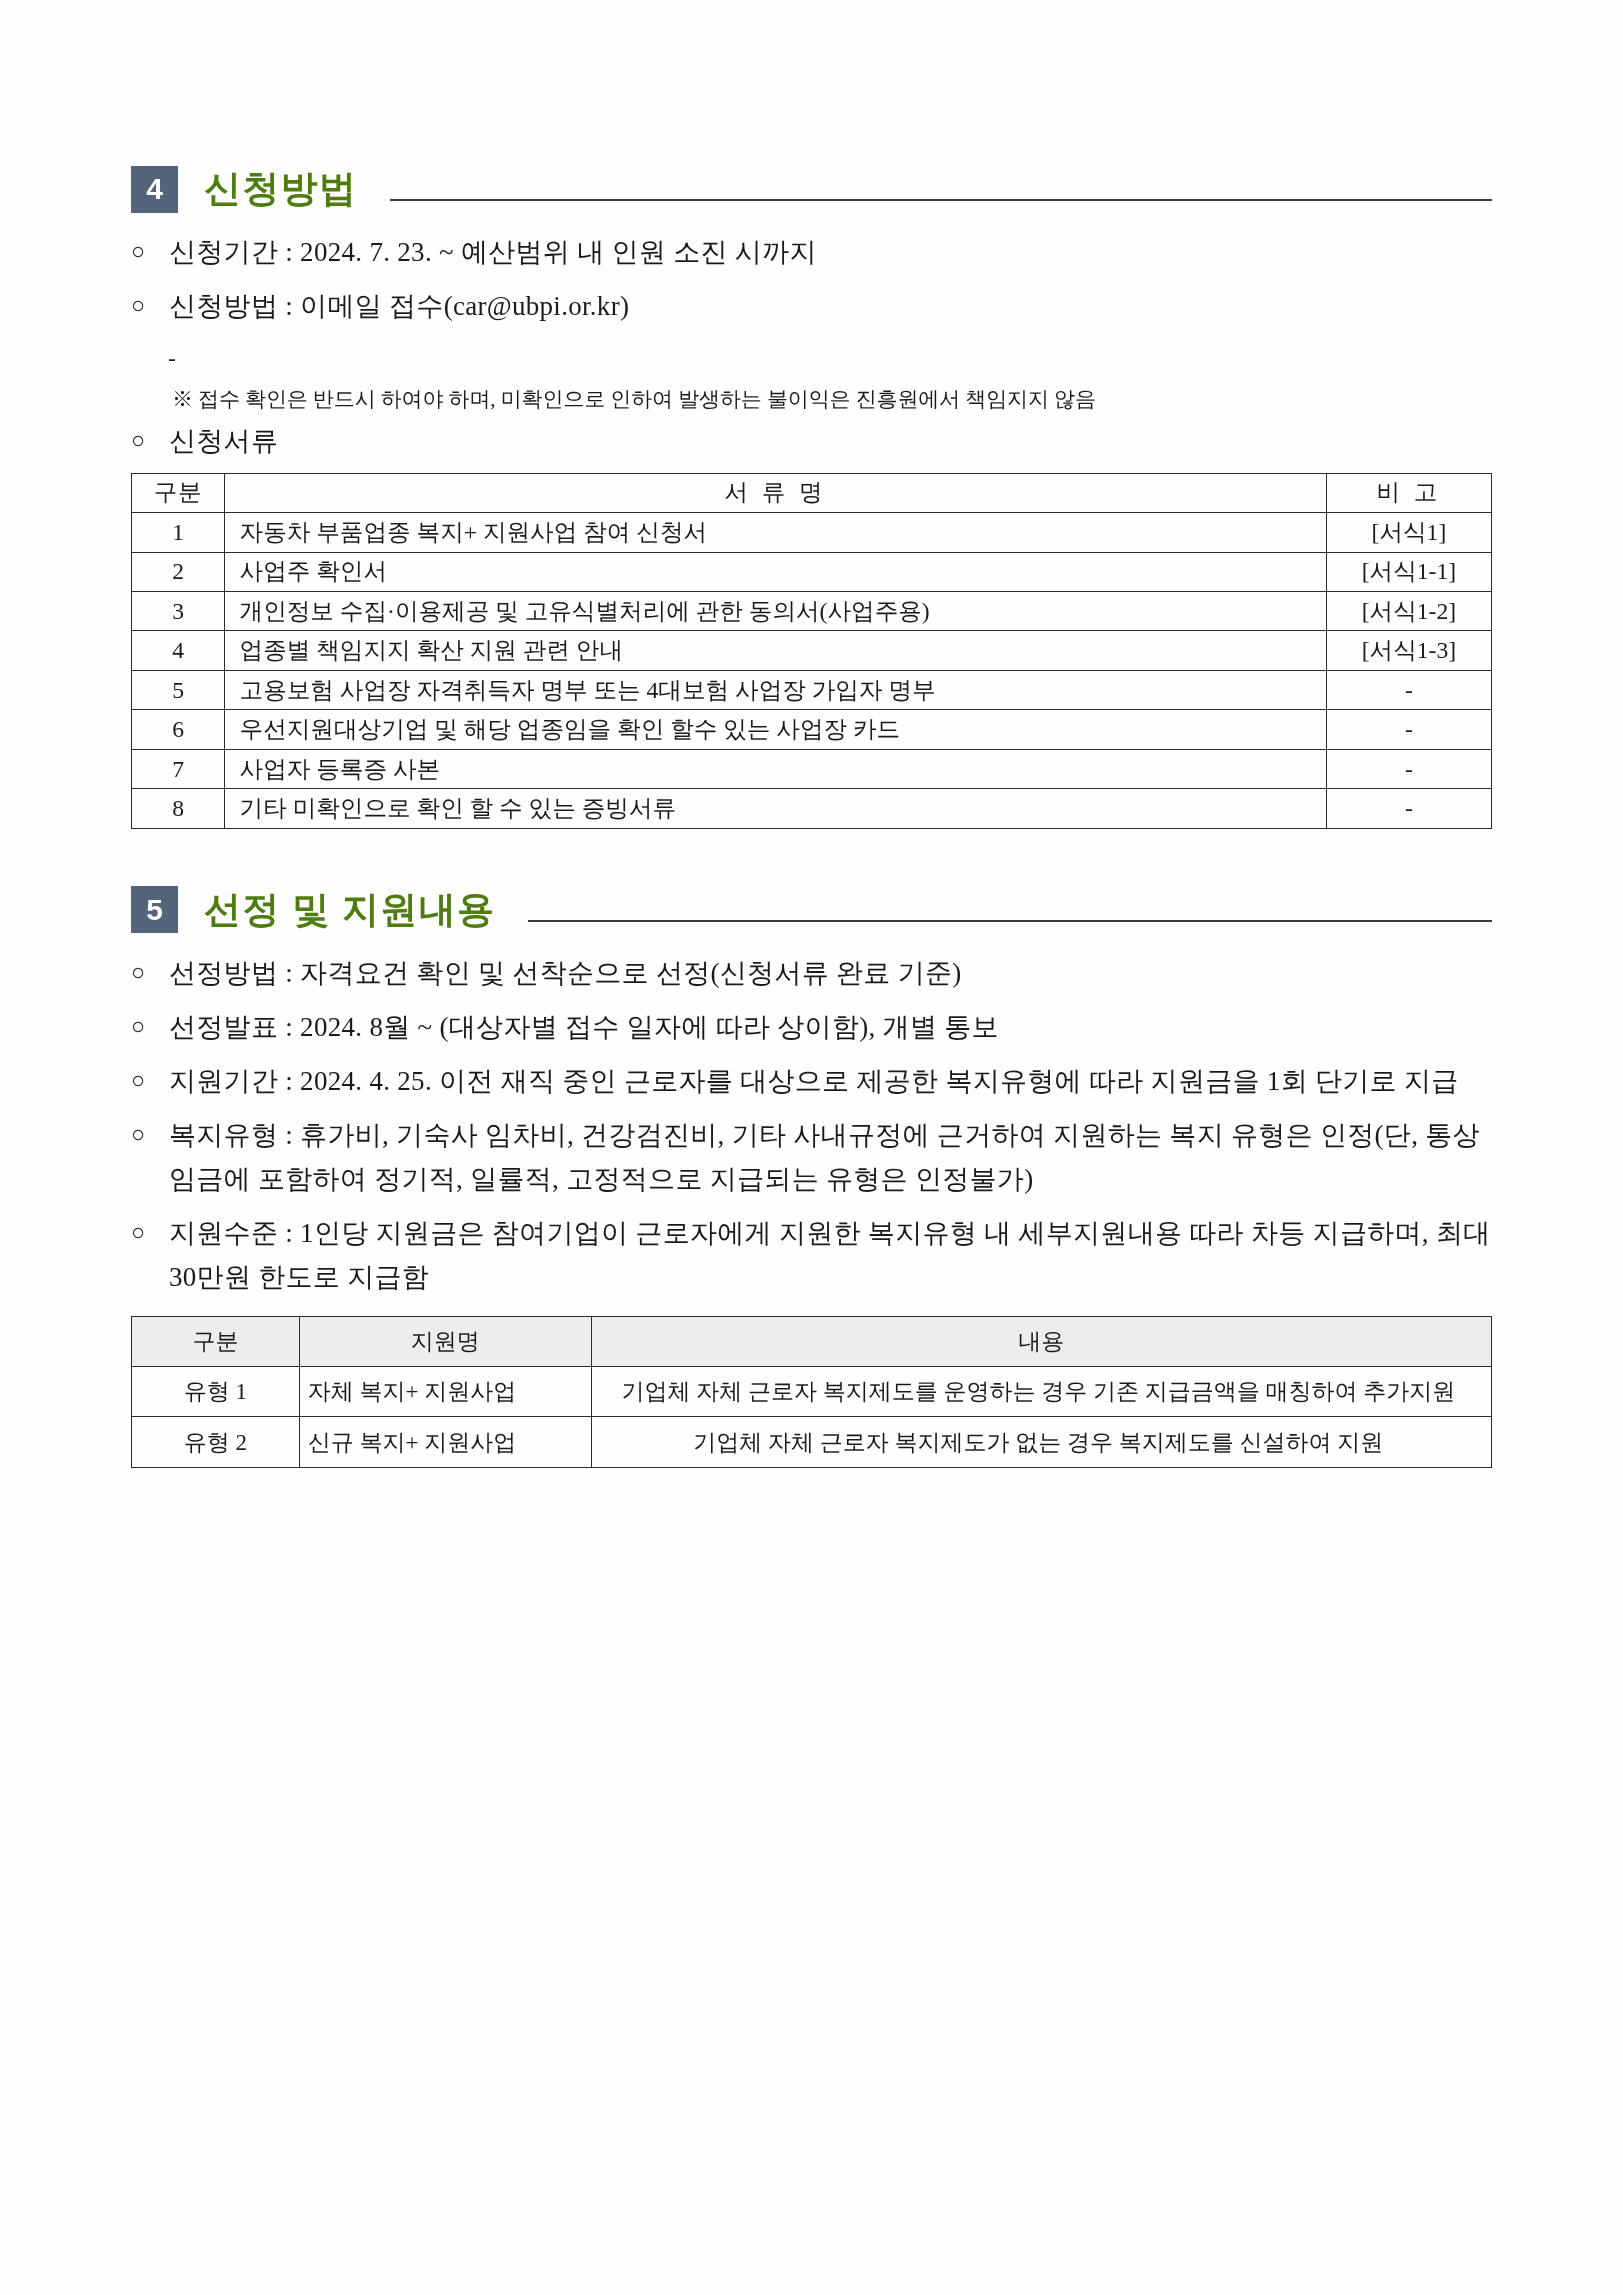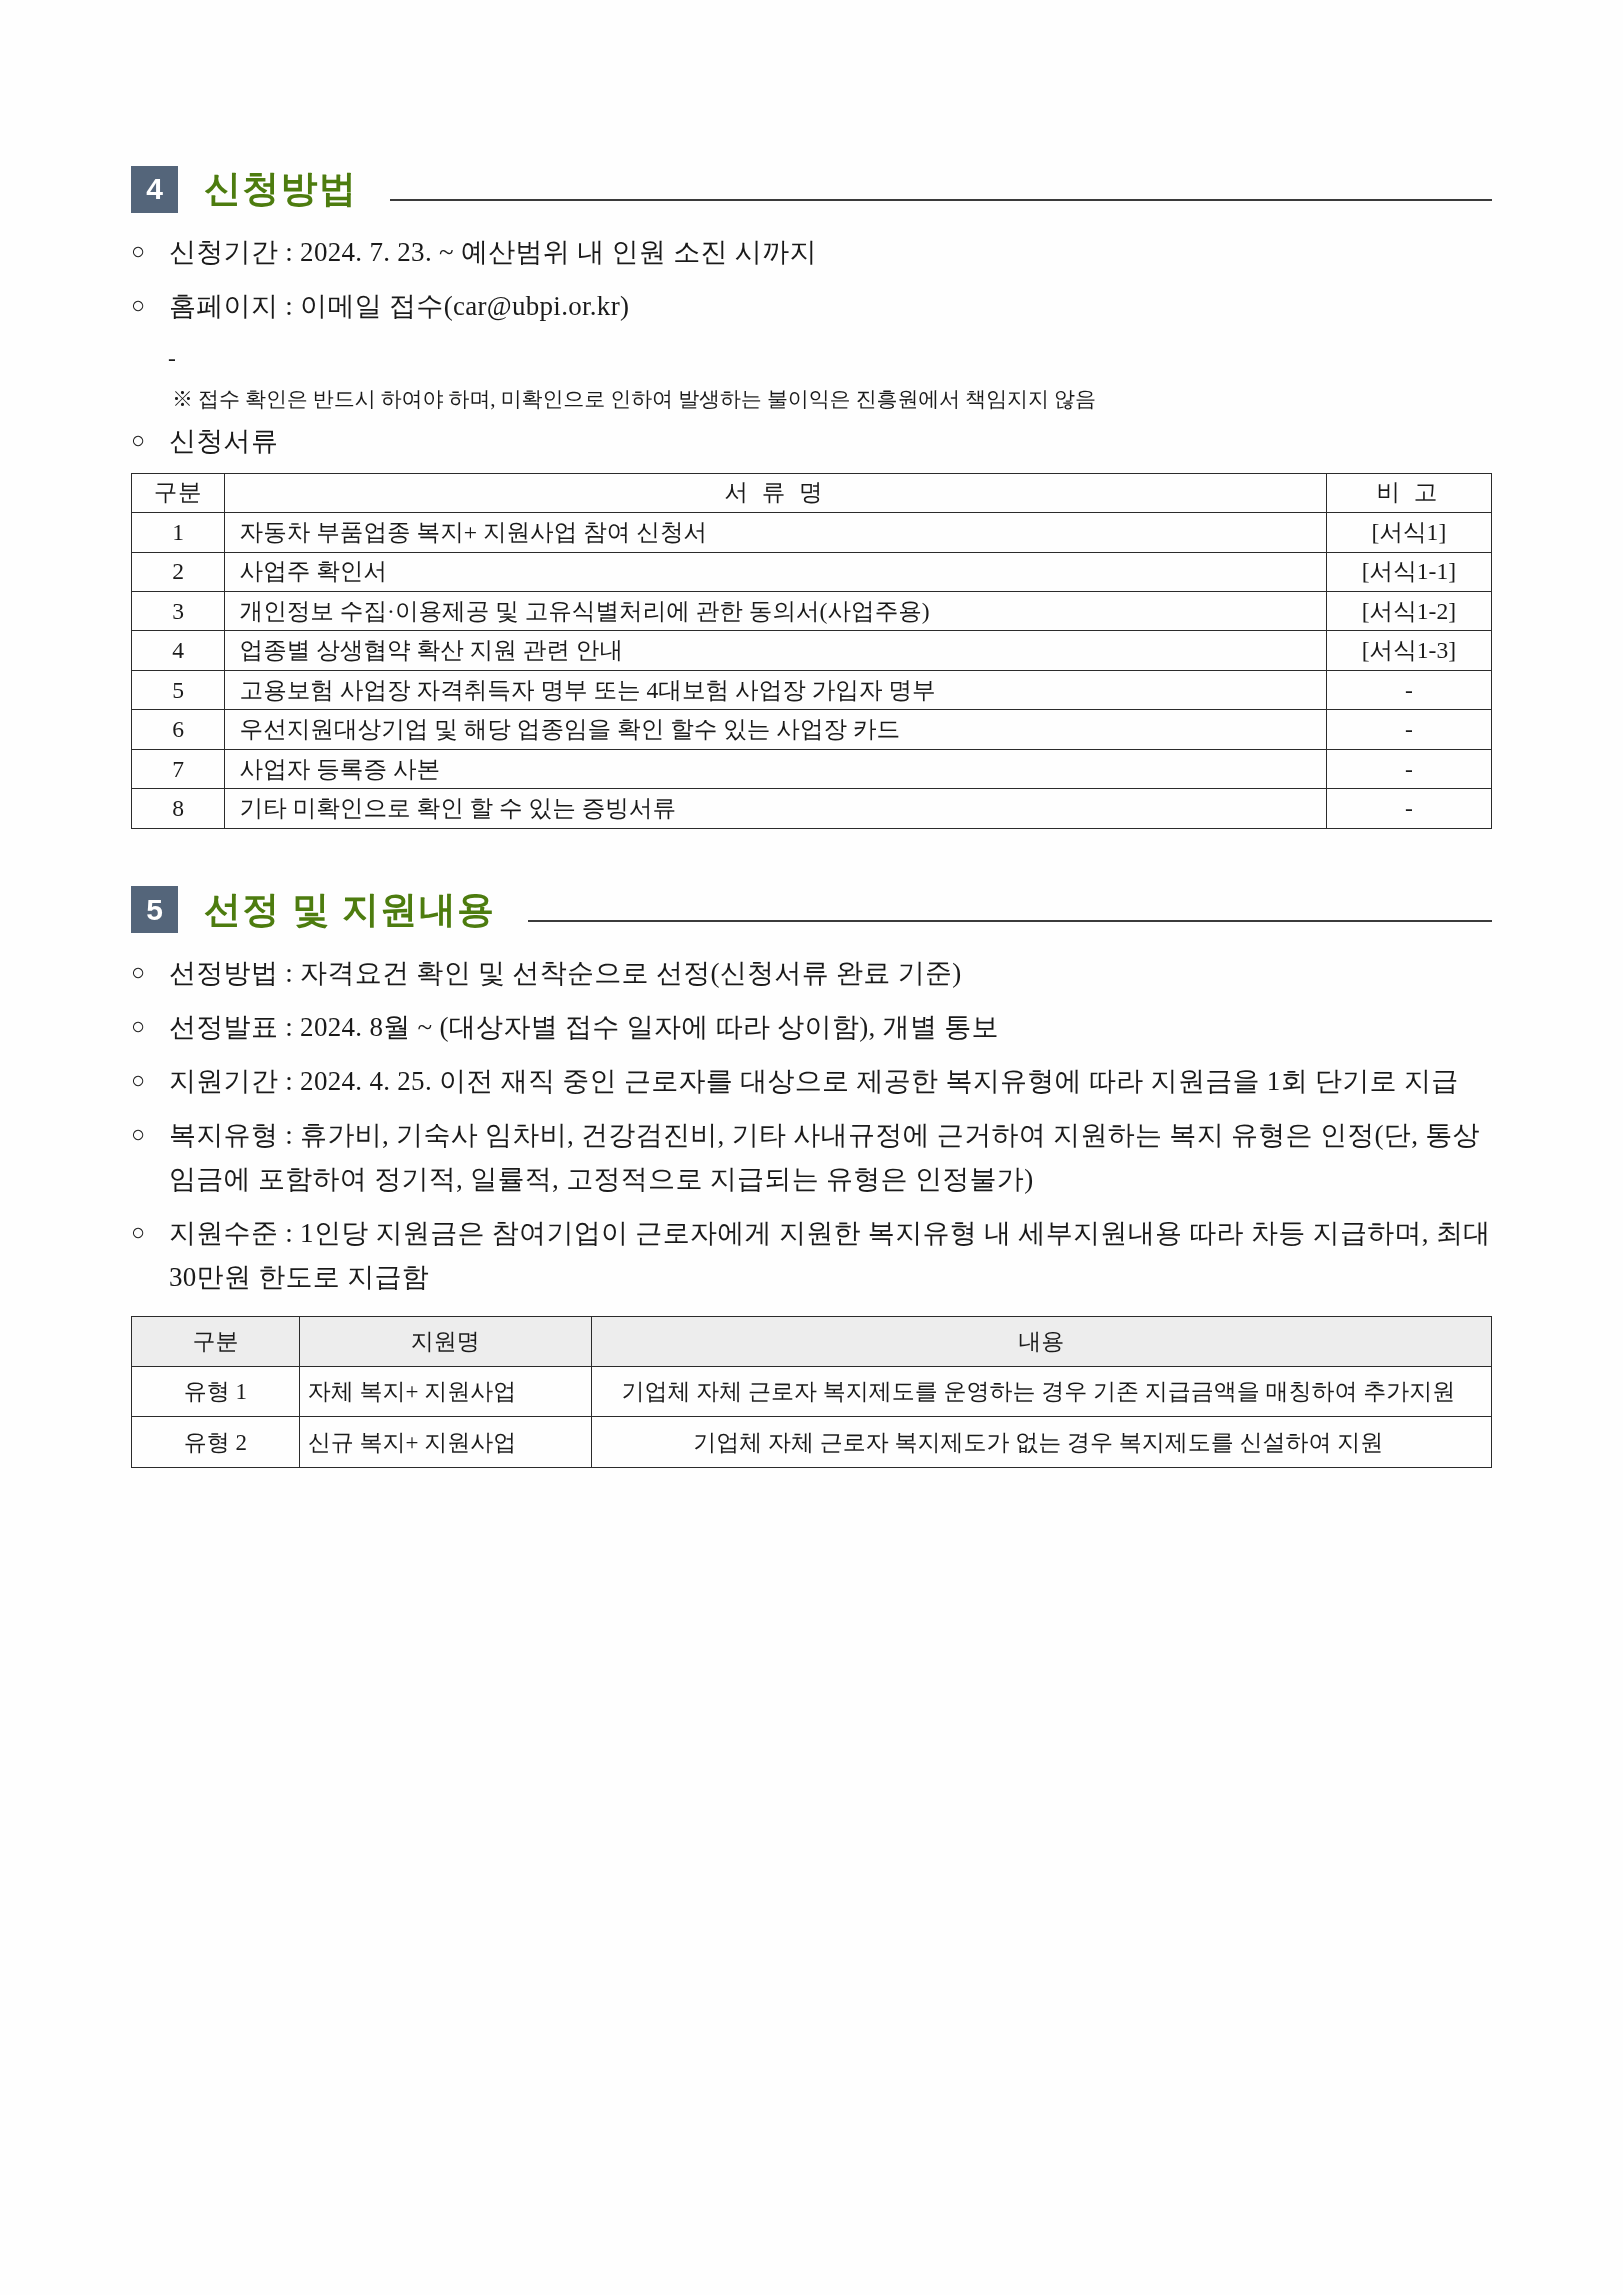--- a/index.html
+++ b/index.html
@@ -152,21 +152,21 @@
     <div class="head-rule"></div>
   </div>
 
   <div class="bullet-list">
     <div class="bullet">
       <span class="marker">○</span>
       <span class="btext">신청기간 : 2024. 7. 23. ~ 예산범위 내 인원 소진 시까지</span>
     </div>
     <div class="bullet">
       <span class="marker">○</span>
-      <span class="btext">홈페이지 : 이메일 접수(car@ubpi.or.kr)</span>
+      <span class="btext">신청방법 : 이메일 접수(car@ubpi.or.kr)</span>
     </div>
 
     <div class="sub-bullet">
       <span class="marker">-</span>
     </div>
 
     <div class="note">※ 접수 확인은 반드시 하여야 하며, 미확인으로 인하여 발생하는 불이익은 진흥원에서 책임지지 않음</div>
 
     <div class="bullet" style="margin-bottom:2.6px;">
       <span class="marker">○</span>
@@ -193,21 +193,21 @@
         <td class="c-name">사업주 확인서</td>
         <td class="c-note">[서식1-1]</td>
       </tr>
       <tr>
         <td class="c-num">3</td>
         <td class="c-name">개인정보 수집·이용제공 및 고유식별처리에 관한 동의서(사업주용)</td>
         <td class="c-note">[서식1-2]</td>
       </tr>
       <tr>
         <td class="c-num">4</td>
-        <td class="c-name">업종별 상생협약 확산 지원 관련 안내</td>
+        <td class="c-name">업종별 책임지지 확산 지원 관련 안내</td>
         <td class="c-note">[서식1-3]</td>
       </tr>
       <tr>
         <td class="c-num">5</td>
         <td class="c-name">고용보험 사업장 자격취득자 명부 또는 4대보험 사업장 가입자 명부</td>
         <td class="c-note">-</td>
       </tr>
       <tr>
         <td class="c-num">6</td>
         <td class="c-name">우선지원대상기업 및 해당 업종임을 확인 할수 있는 사업장 카드</td>

